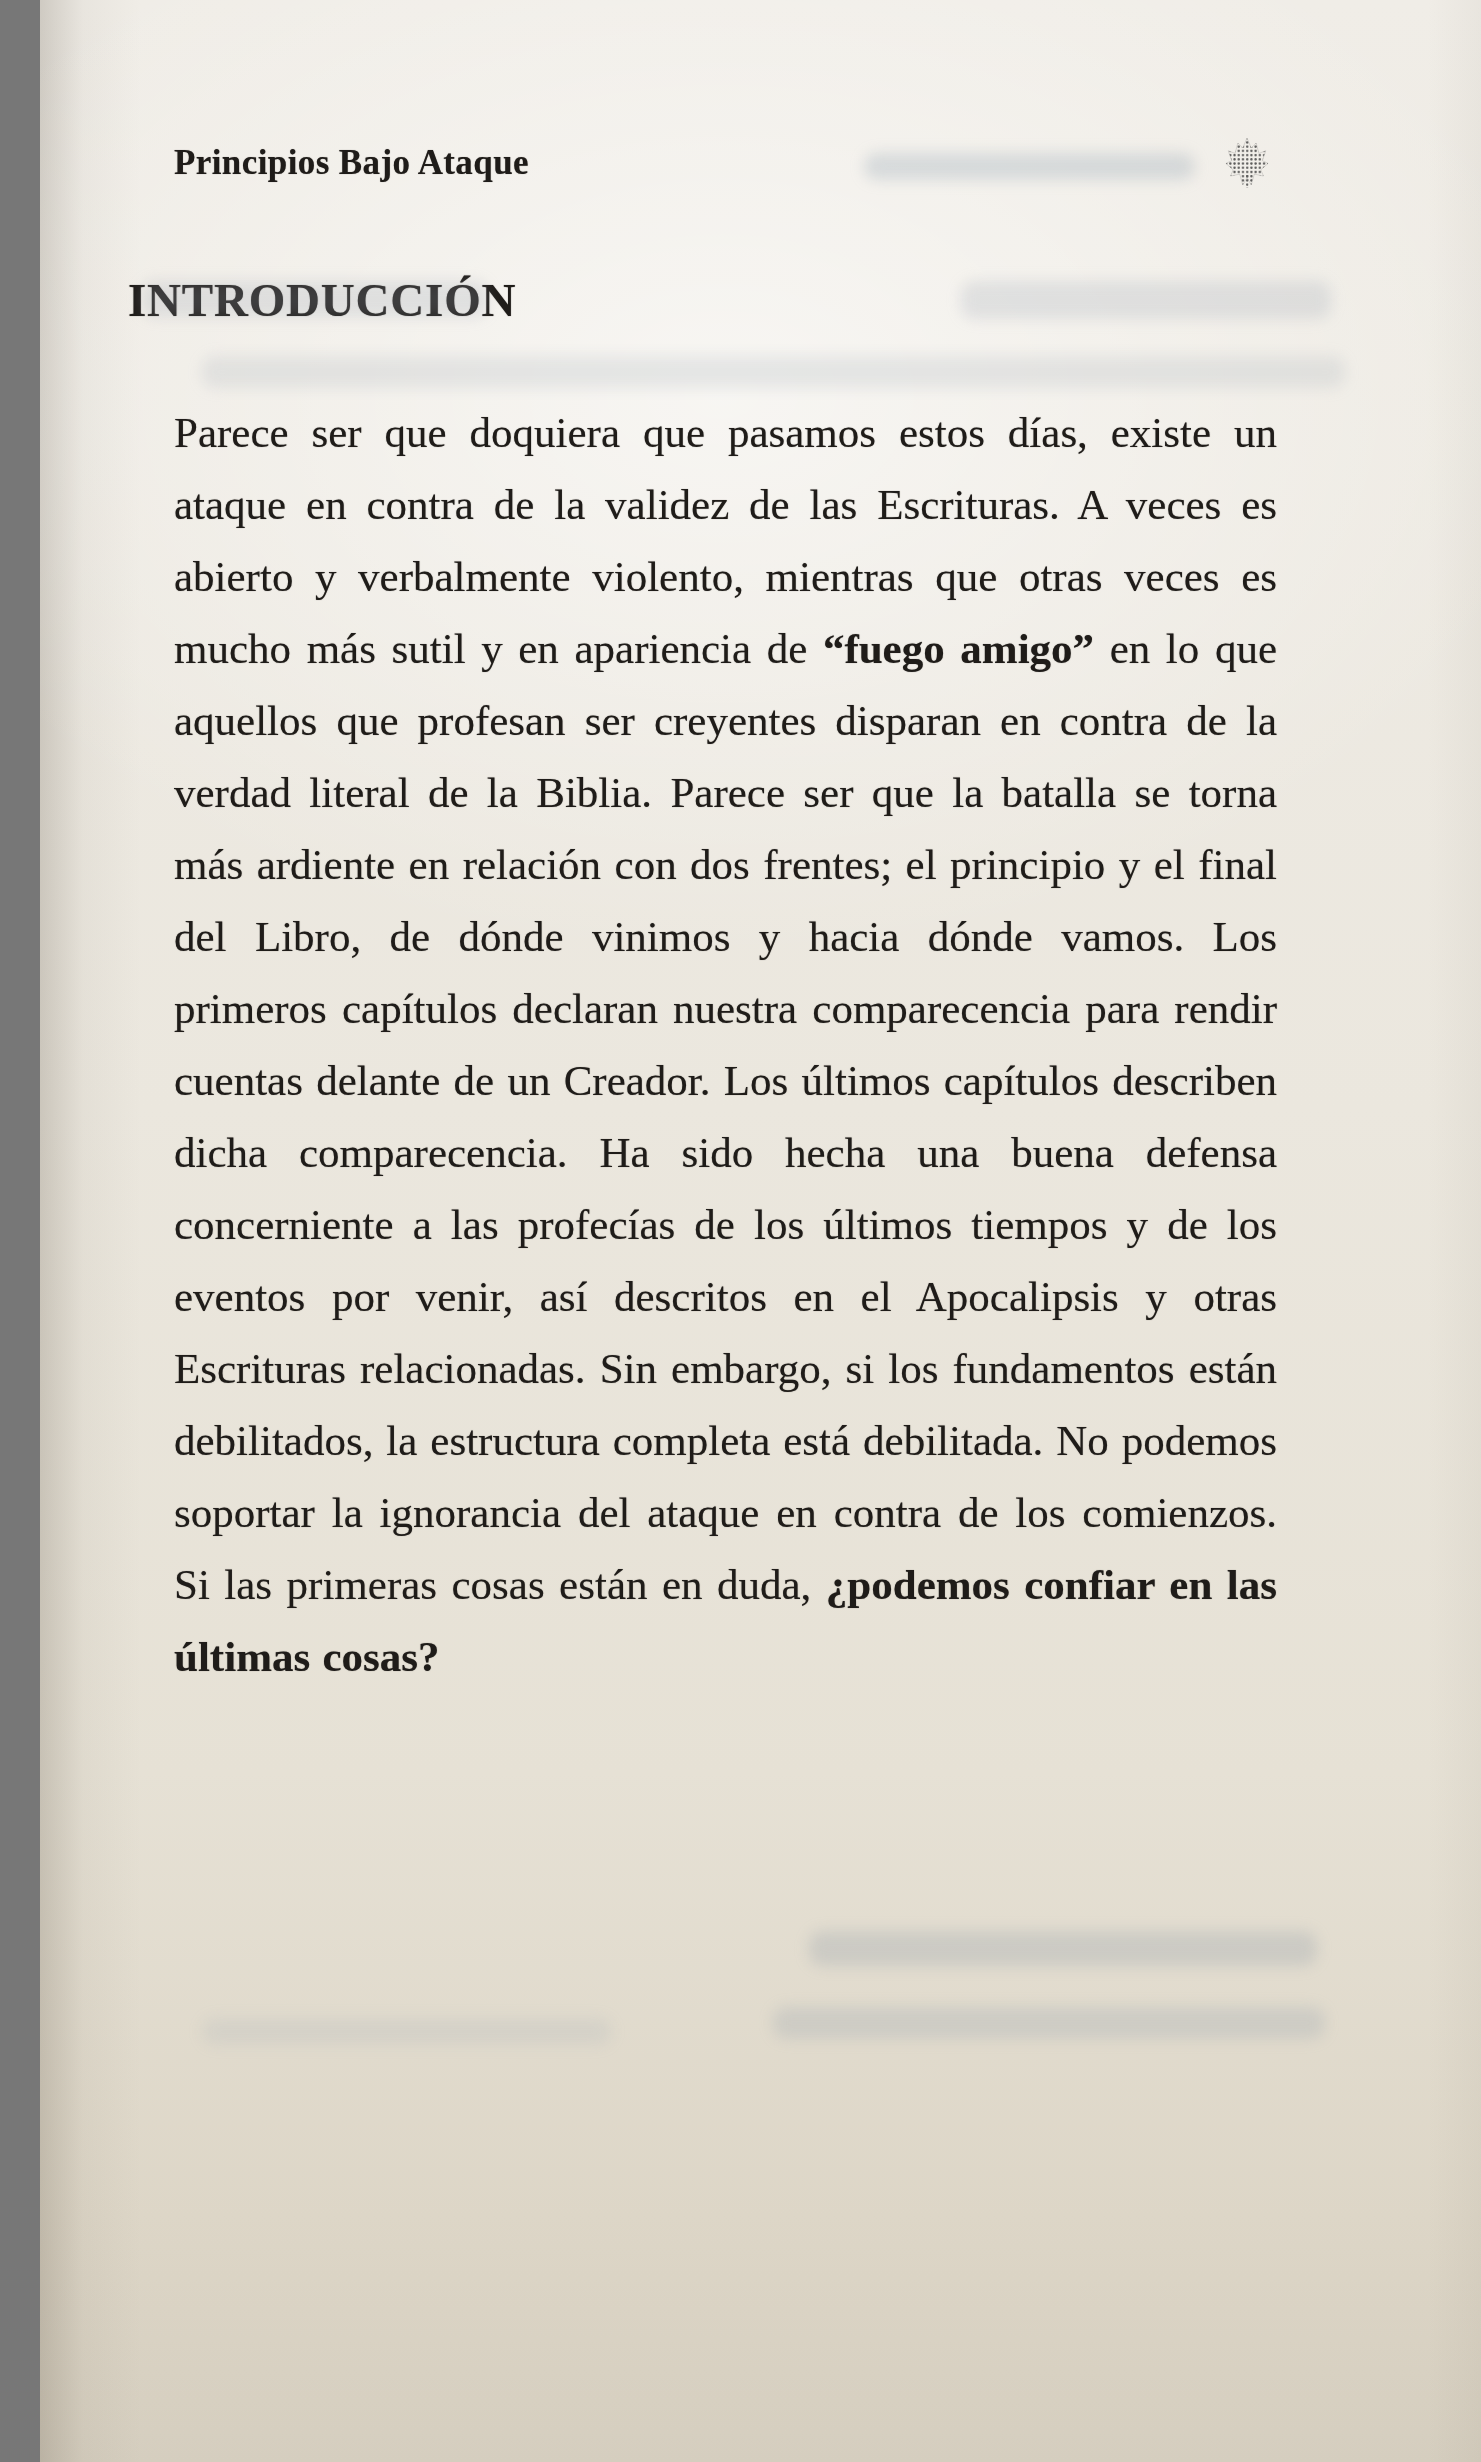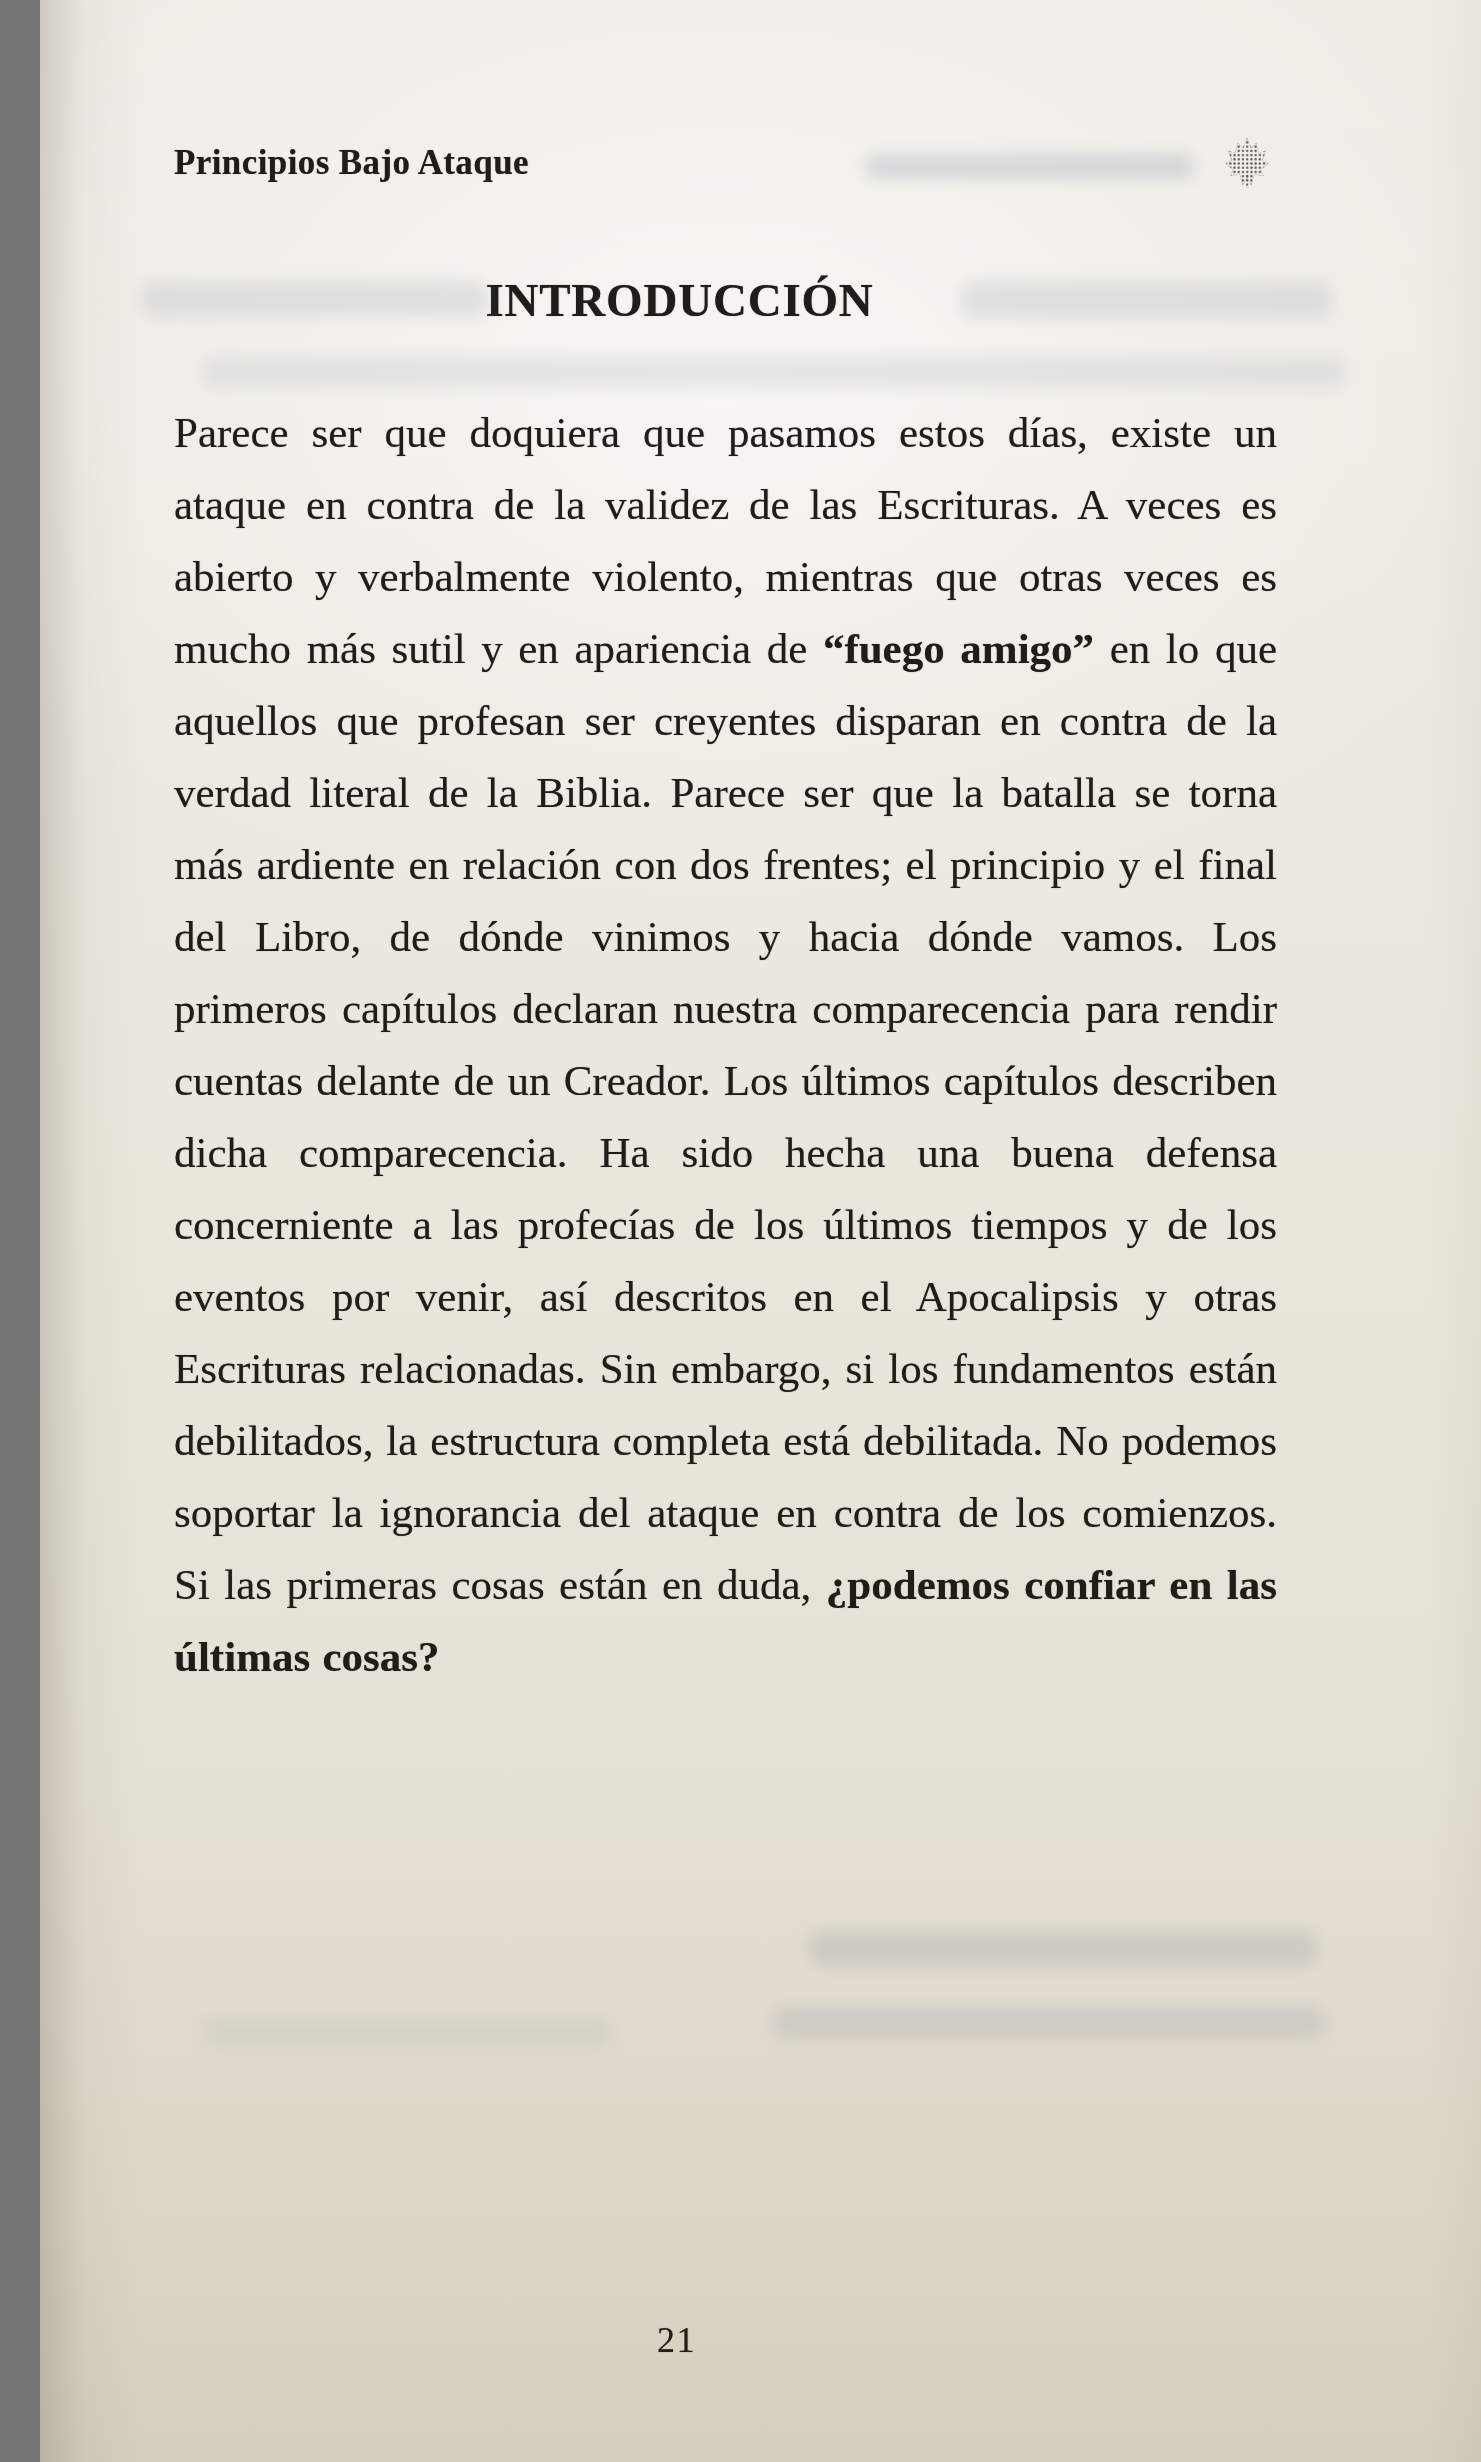--- a/index.html
+++ b/index.html
@@ -38,21 +38,21 @@
     height: 54px;
     opacity: 0.82;
   }
 
   .chapter-heading {
     position: absolute;
     left: 134px;
     top: 273px;
     width: 1103px;
     margin: 0;
-    text-align: center;
+    text-align: left;
     font-size: 47px;
     font-weight: bold;
     letter-spacing: 0.8px;
     text-shadow: 0 0 1.1px rgba(40,35,30,0.6);
     transform: translateX(-46px); 
   }
 
   .body-text {
     position: absolute;
     left: 134px;
@@ -112,21 +112,20 @@
     <path d="M12 1 L14.2 6.2 L16.8 3.6 L18.2 9 L21.8 7.6 L20 12.8 L23 14.2 L19.2 17.6 L20.6 20.8 L15.8 19.8 L14.2 25.5 L12 21.6 L9.8 25.5 L8.2 19.8 L3.4 20.8 L4.8 17.6 L1 14.2 L4 12.8 L2.2 7.6 L5.8 9 L7.2 3.6 L9.8 6.2 Z" fill="url(#dots)" stroke="rgba(60,60,60,0.35)" stroke-width="0.3"></path>
     <path d="M12 20 L12 27" stroke="url(#dots)" stroke-width="1.6"></path>
   </svg>
 
   <h1 class="chapter-heading">INTRODUCCIÓN</h1>
 
   <div class="body-text">
       <p><span>Parece ser que doquiera que pasamos estos días, existe un ataque en contra de la validez de las Escrituras. A veces es abierto y verbalmente violento, mientras que otras veces es mucho más sutil y en apariencia de </span><span class="b">“fuego amigo”</span><span> en lo que aquellos que profesan ser creyentes disparan en contra de la verdad literal de la Biblia. Parece ser que la batalla se torna más ardiente en relación con dos frentes; el principio y el final del Libro, de dónde vinimos y hacia dónde vamos. Los primeros capítulos declaran nuestra comparecencia para rendir cuentas delante de un Creador. Los últimos capítulos describen dicha comparecencia. Ha sido hecha una buena defensa concerniente a las profecías de los últimos tiempos y de los eventos por venir, así descritos en el Apocalipsis y otras Escrituras relacionadas. Sin embargo, si los fundamentos están debilitados, la estructura completa está debilitada. No podemos soportar la ignorancia del ataque en contra de los comienzos. Si las primeras cosas están en duda, </span><span class="b">¿podemos confiar en las últimas cosas?</span></p>
     </div>
 
-  <div class="page-number">21</div>
 
   <div class="ghost g1"></div>
   <div class="ghost g2"></div>
   <div class="ghost g3"></div>
   <div class="ghost g4"></div>
   <div class="ghost g5"></div>
   <div class="ghost g6"></div>
   <div class="ghost g7"></div>
 
 </div>

